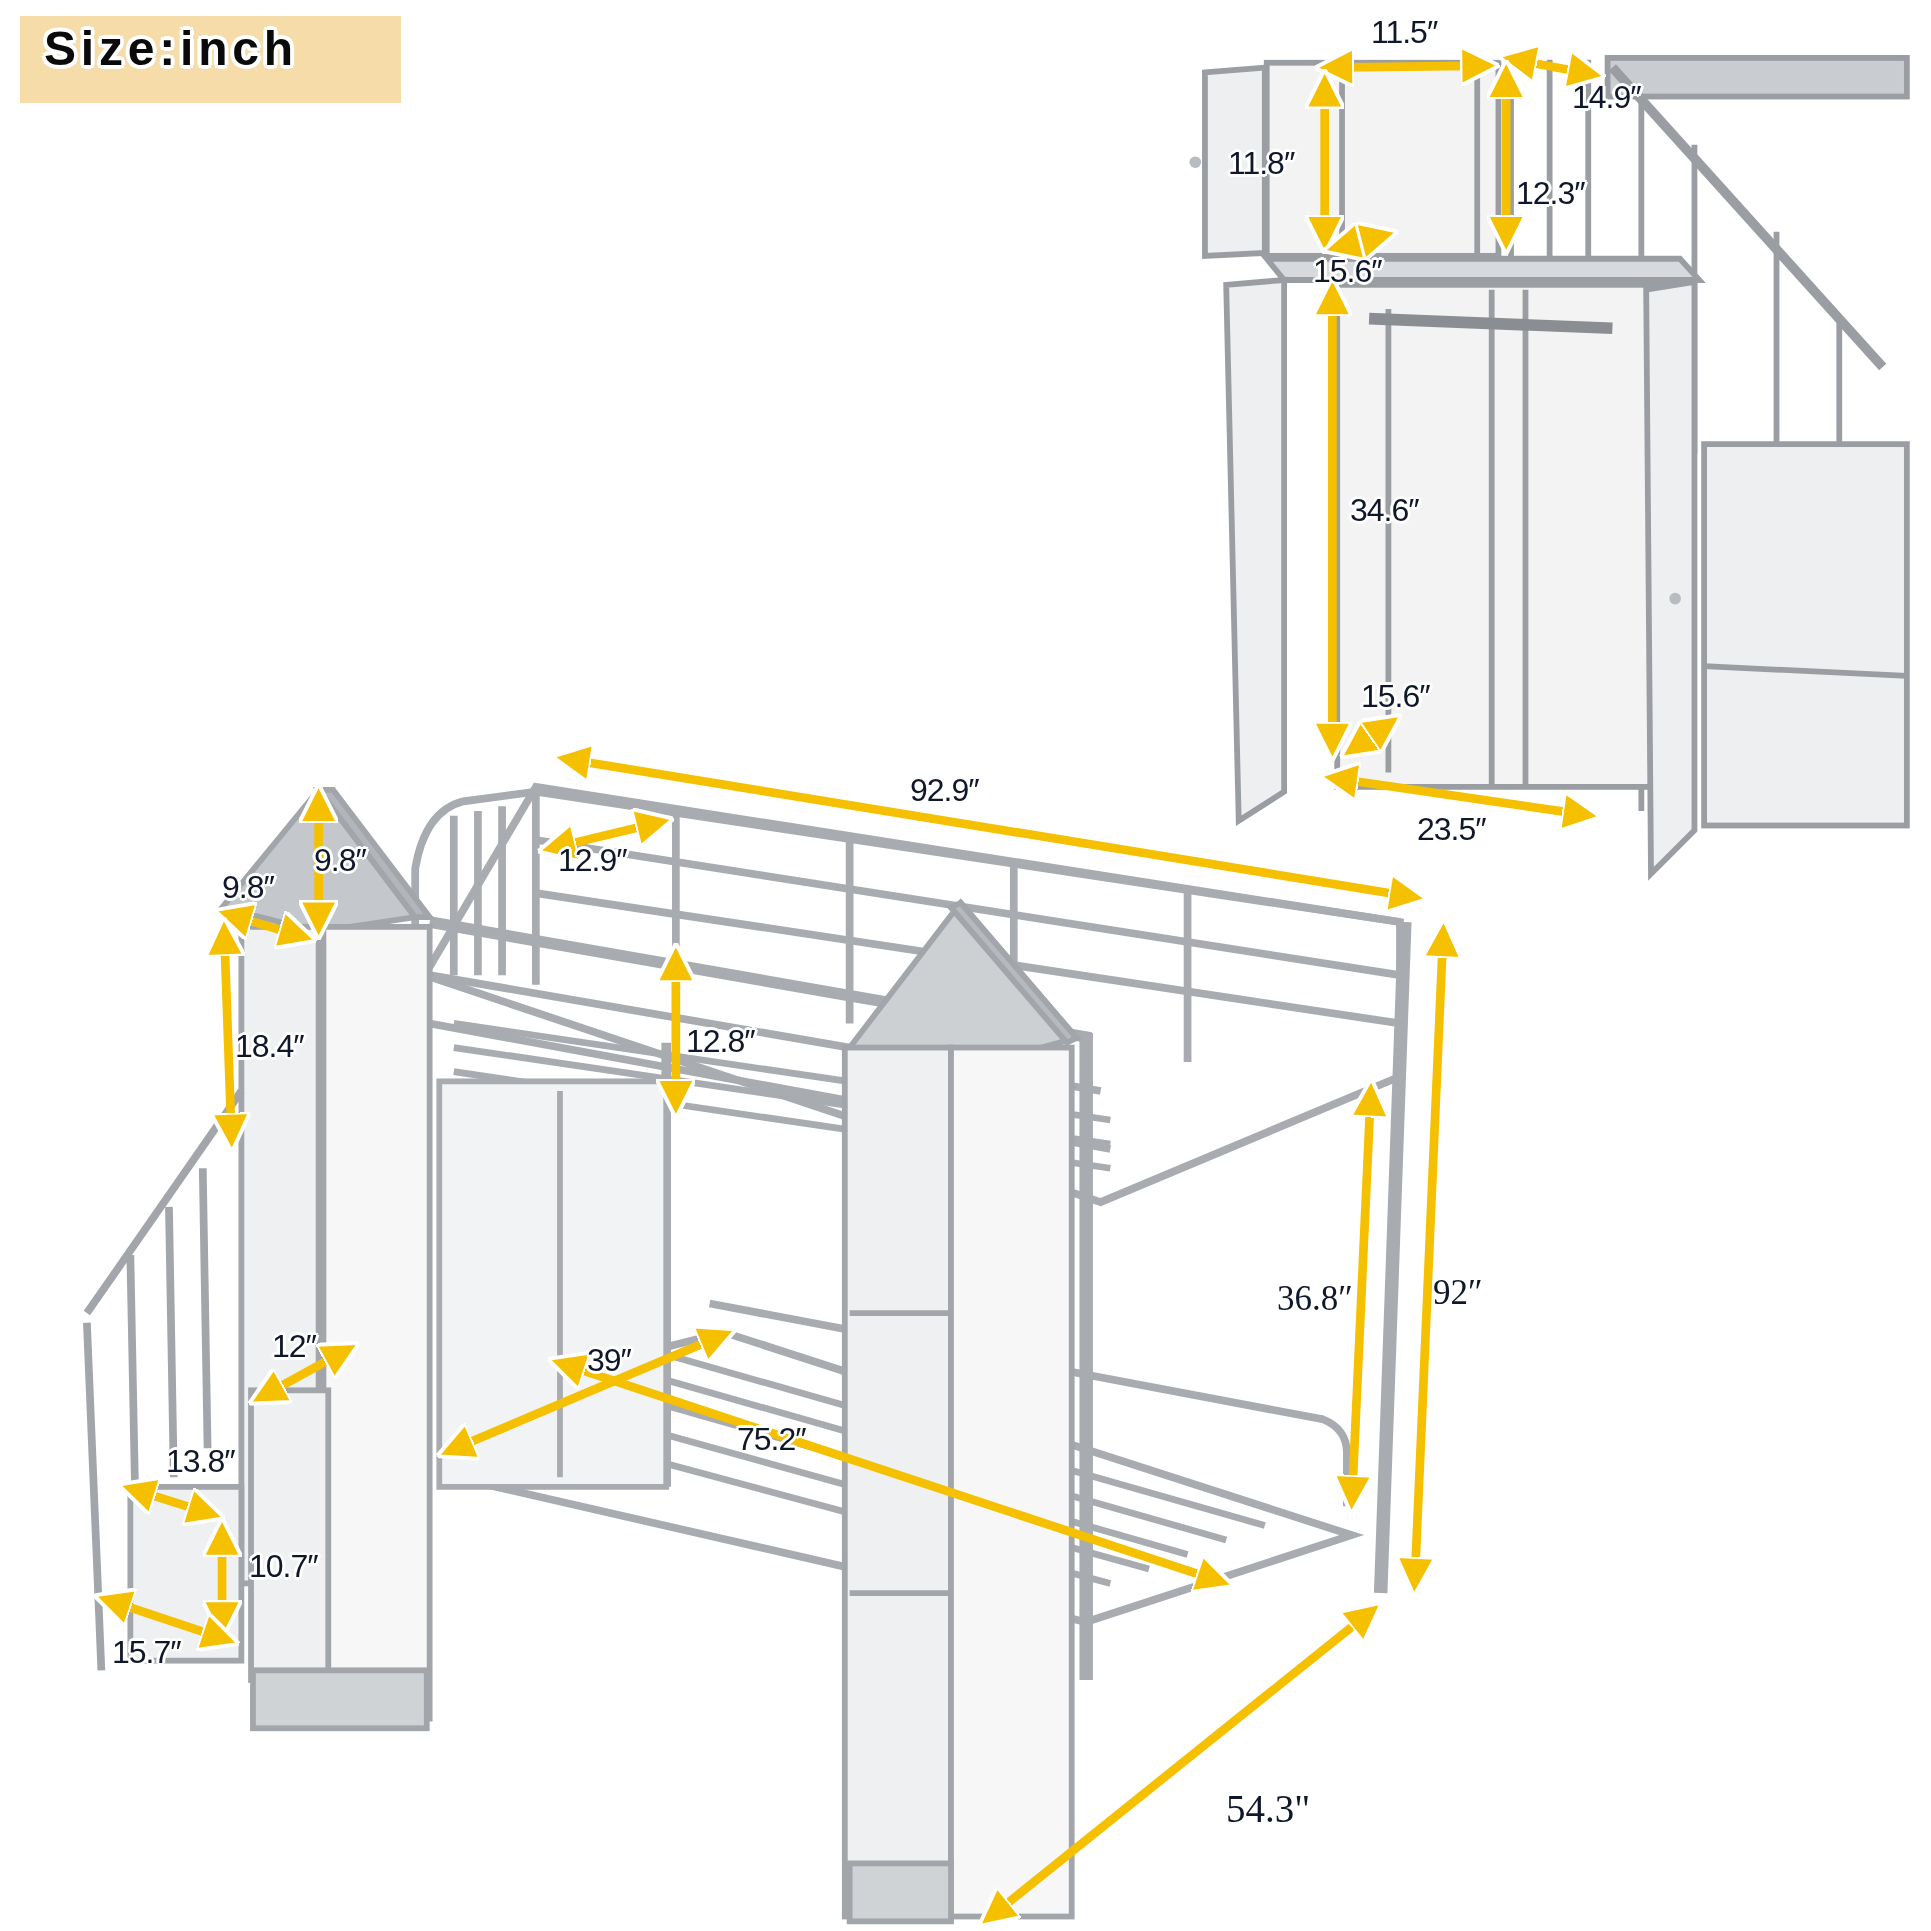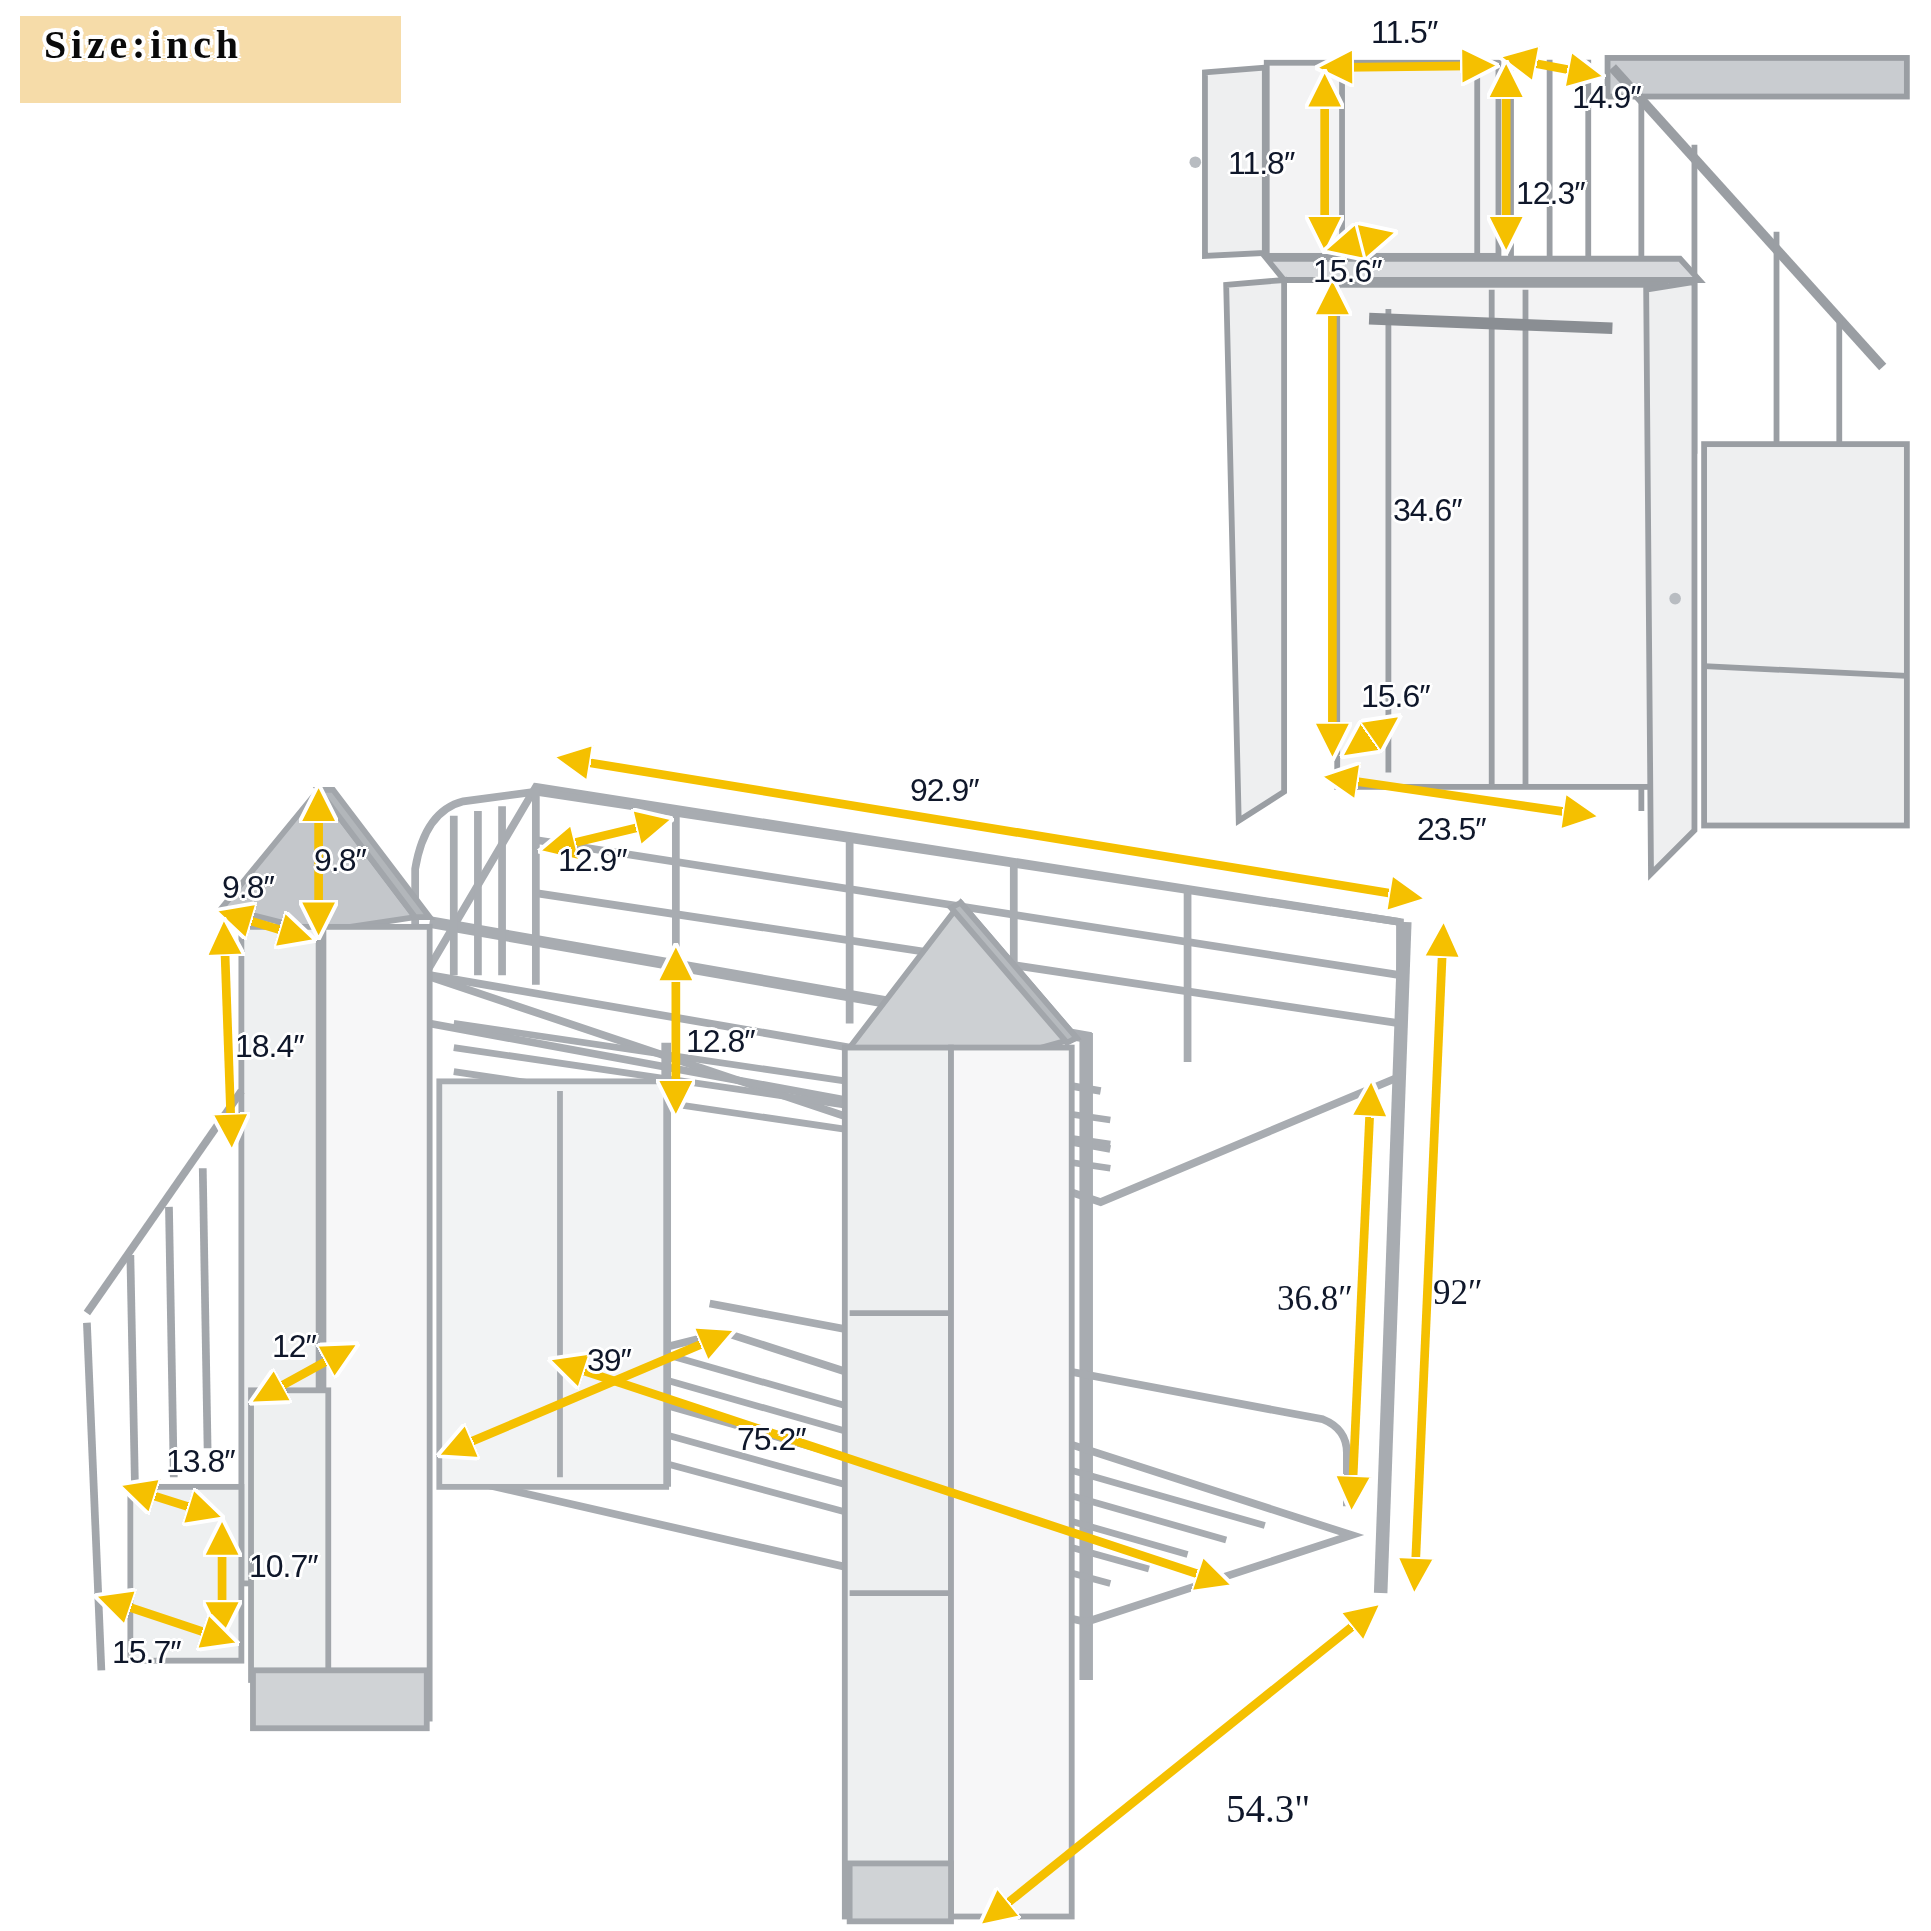--- a/index.html
+++ b/index.html
@@ -1,18 +1,18 @@
 <!DOCTYPE html>
 <html><head>
 <meta charset="utf-8">
 <style>
   html, body { margin: 0; padding: 0; background: #ffffff; }
   body { width: 1931px; height: 1931px; position: relative; overflow: hidden; font-family: "Liberation Sans", "DejaVu Sans", sans-serif; }
   .badge { position: absolute; left: 20px; top: 16.4px; width: 381px; height: 87px; background: #f6dca9; }
-  .badge-text { position: absolute; left: 44px; top: 21px; font-family: Liberation Serif, serif; font-weight: bold; font-size: 40px; letter-spacing: 4.8px; color: #0a0a0a;
+  .badge-text { position: absolute; left: 44px; top: 21px; font-family: Liberation Sans, sans-serif; font-weight: bold; font-size: 48px; letter-spacing: 4.8px; color: #0a0a0a;
     text-shadow: 0 0 5.8px #fff, 0 0 5.8px #fff, 2.9px 2.9px 0 #fff, -2.9px -2.9px 0 #fff, 2.9px -2.9px 0 #fff, -2.9px 2.9px 0 #fff, 0 3.9px 0 #fff, 3.9px 0 0 #fff, -3.9px 0 0 #fff, 0 -3.9px 0 #fff; }
   svg.art { position: absolute; left: 0; top: 0; }
   .dim { position: absolute; font-family: "Liberation Sans", sans-serif; font-size: 32px; color: #0f172a; white-space: nowrap; letter-spacing: -1px;
     text-shadow: 1.9px 1.9px 0 #fff, -1.9px -1.9px 0 #fff, 1.9px -1.9px 0 #fff, -1.9px 1.9px 0 #fff, 0 2.9px 0 #fff, 2.9px 0 0 #fff, -2.9px 0 0 #fff, 0 -2.9px 0 #fff; }
   .dim.plain { font-family: Liberation Serif, serif; font-size: 35px; text-shadow: none; letter-spacing: 0; }
 </style>
 </head>
 <body>
 
 <div class="badge"></div>
@@ -162,21 +162,21 @@
     <line x1="1495" y1="960" x2="1465" y2="1645"></line>
     <line x1="1425" y1="1665" x2="1020" y2="1990"></line>
   </g>
 </svg>
 
 <div class="dim" style="left:1371px;top:13.5px;">11.5″</div>
 <div class="dim" style="left:1572px;top:79px;">14.9″</div>
 <div class="dim" style="left:1228px;top:145px;">11.8″</div>
 <div class="dim" style="left:1516px;top:143px;margin-top:32px;">12.3″</div>
 <div class="dim" style="left:1313px;top:253px;">15.6″</div>
-<div class="dim" style="left:1350px;top:492px;margin-left:43px;">34.6″</div>
+<div class="dim" style="left:1350px;top:492px;">34.6″</div>
 <div class="dim" style="left:1361px;top:678px;">15.6″</div>
 <div class="dim" style="left:1417px;top:811px;">23.5″</div>
 
 <div class="dim" style="left:910px;top:772px;">92.9″</div>
 <div class="dim" style="left:558px;top:842px;">12.9″</div>
 <div class="dim" style="left:314px;top:842px;">9.8″</div>
 <div class="dim" style="left:222px;top:869px;">9.8″</div>
 <div class="dim" style="left:235px;top:1028px;">18.4″</div>
 <div class="dim" style="left:686px;top:1023px;">12.8″</div>
 <div class="dim" style="left:272px;top:1328px;">12″</div>

